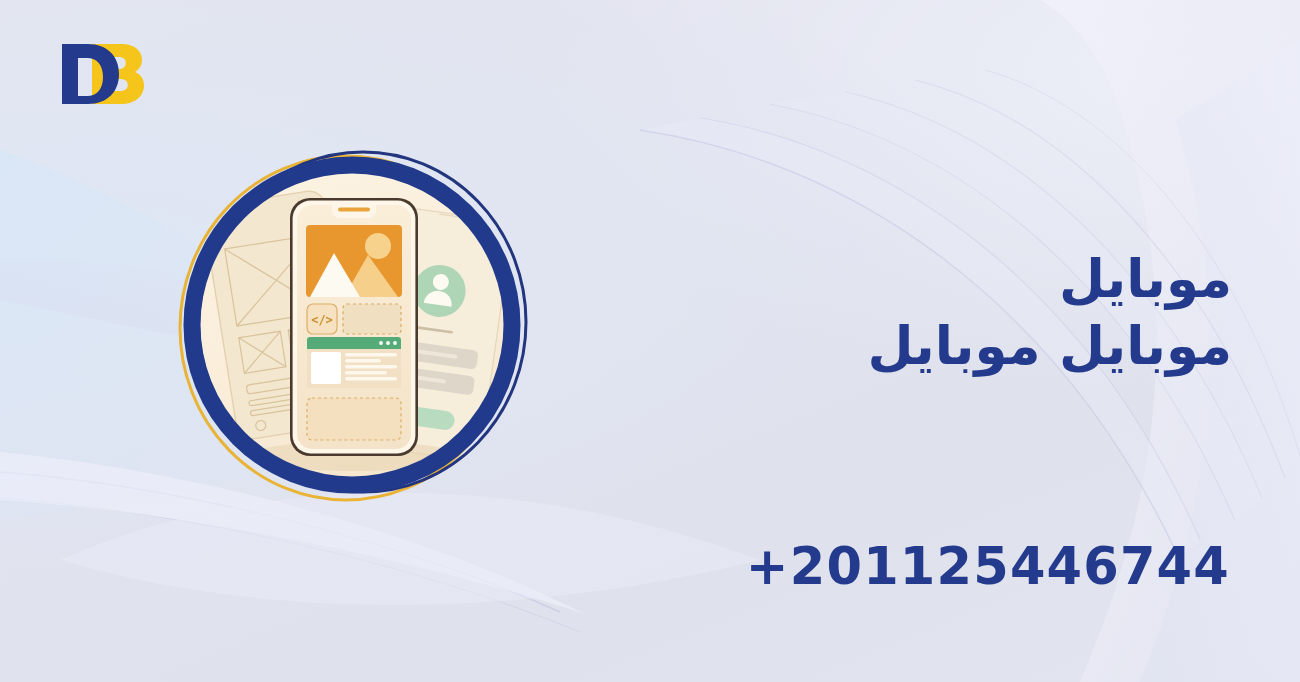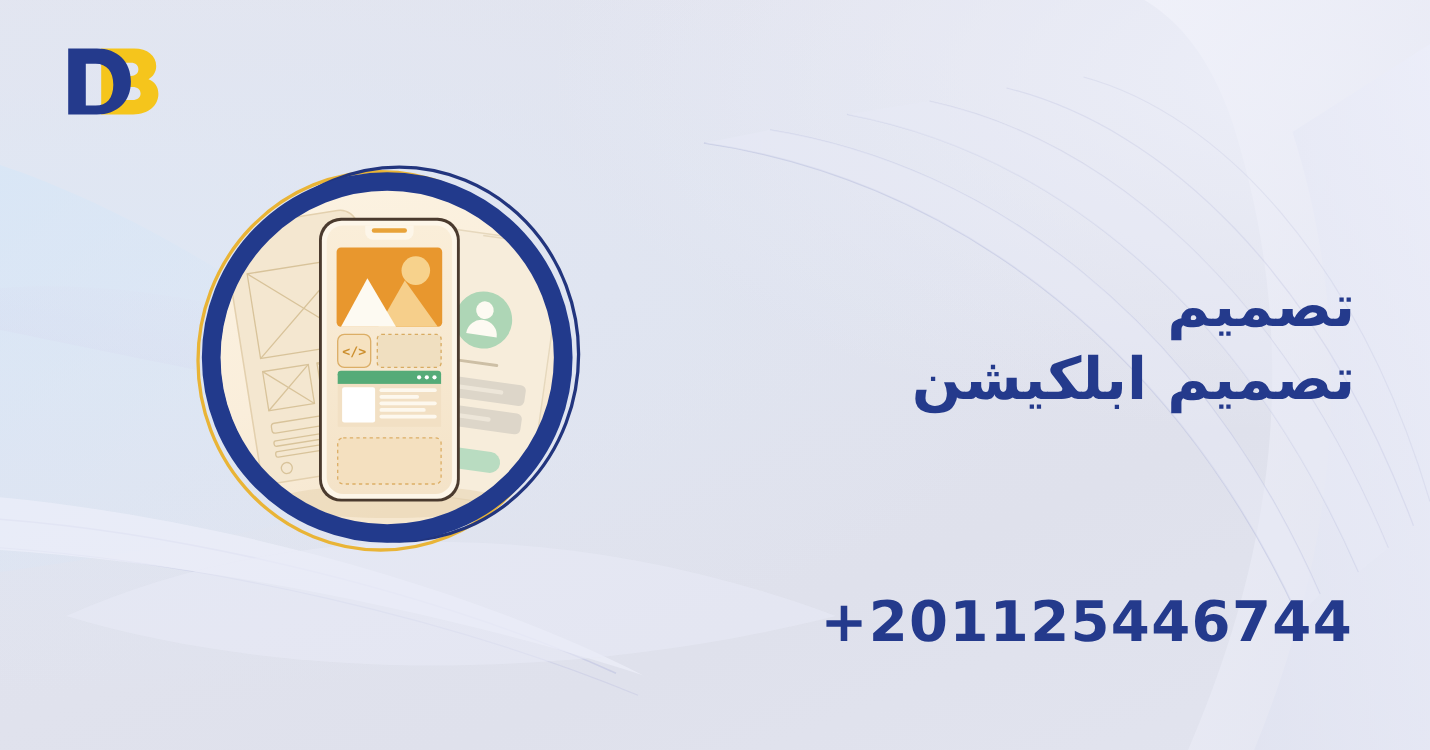--- a/index.html
+++ b/index.html
@@ -273,19 +273,19 @@
         </g>
 
         <rect x="17" y="200" width="94" height="42" rx="5" fill="#f4e0bf" stroke="#dcae66" stroke-width="1.2" stroke-dasharray="3 3"></rect>
       </g>
 
       <circle cx="202" cy="205" r="160" fill="none" stroke="#223a8c" stroke-width="17"></circle>
     </svg>
   </div>
 
   <div class="headline">
-    <span class="headline-line">تصميم</span>
-    <span class="headline-line">تصميم ابلكيشن</span>
+    <span class="headline-line">موبايل</span>
+    <span class="headline-line">موبايل موبايل</span>
   </div>
 
   <div class="phone-number">+201125446744</div>
 
 </div>
 
 </body></html>

